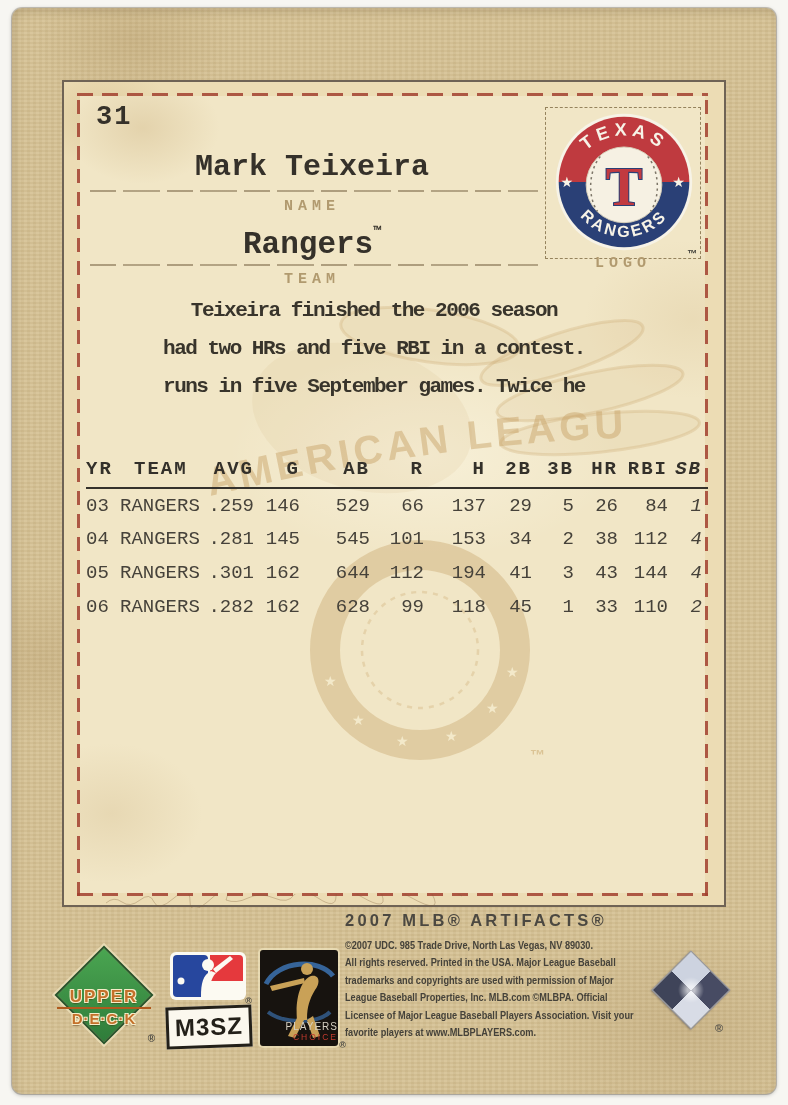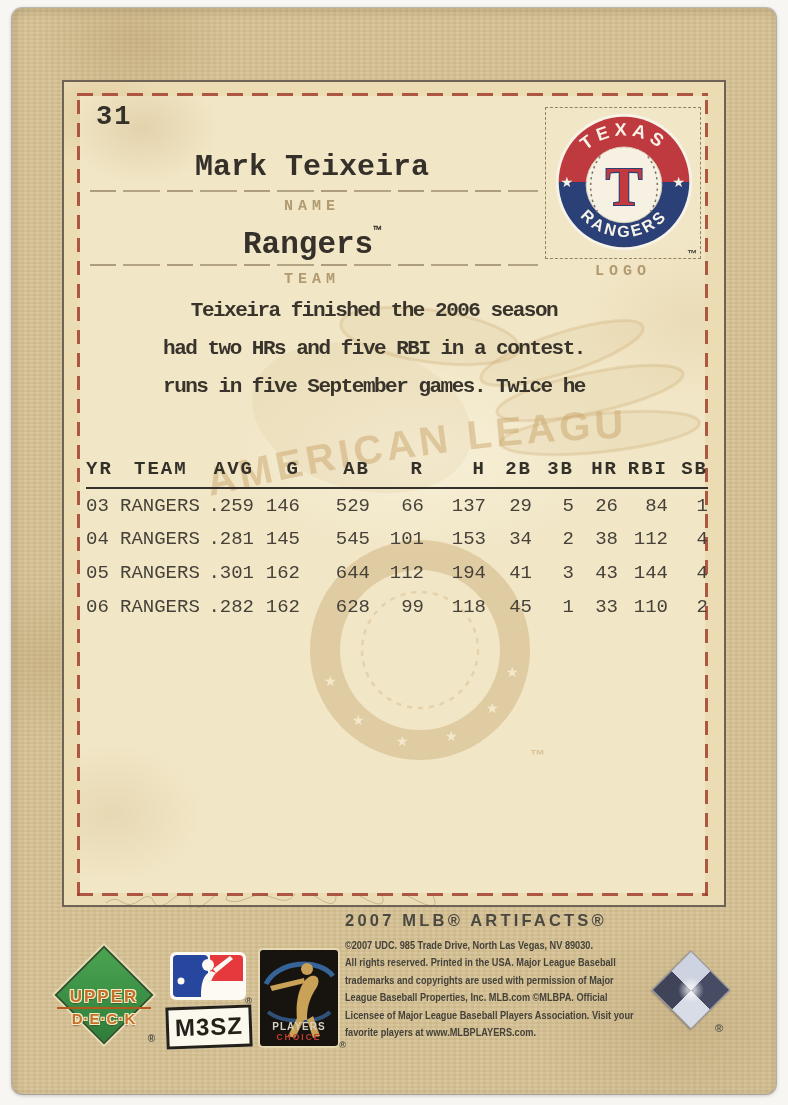--- a/index.html
+++ b/index.html
@@ -44,34 +44,34 @@
   .id-block{position:absolute;left:70px;top:142px;width:460px;text-align:center;}
   .player-name{font-size:30px;font-weight:700;letter-spacing:0;}
   .rule{position:absolute;left:78px;width:448px;height:2px;
     background:repeating-linear-gradient(90deg, rgba(118,98,66,.55) 0 26px, transparent 26px 33px, rgba(118,98,66,.5) 33px 70px, transparent 70px 77px);}
   .field-label{font-size:15px;font-weight:700;letter-spacing:5px;color:#b19a6f;}
   .team-name{font-size:31px;font-weight:700;}
   .team-name sup{font-size:13px;vertical-align:18px;letter-spacing:0;}
 
   .logo-box{position:absolute;left:533px;top:99px;width:156px;height:152px;border:1.5px dashed #95835d;}
   .logo-box .tm{position:absolute;right:3px;bottom:-1px;font-size:10px;font-weight:700;color:#41403a;}
-  .logo-label{position:absolute;left:533px;top:255px;width:156px;text-align:center;font-size:15px;font-weight:700;letter-spacing:5px;color:#b19a6f;}
+  .logo-label{position:absolute;left:533px;top:247px;width:156px;text-align:center;font-size:15px;font-weight:700;letter-spacing:5px;color:#b19a6f;}
 
   .bio{position:absolute;left:62px;top:284px;width:600px;text-align:center;
        font-size:21px;font-weight:700;letter-spacing:-1.5px;line-height:38px;color:#38342b;}
 
   table.stats{position:absolute;left:74px;top:450px;width:622px;border-collapse:collapse;
       font-family:"Liberation Mono","DejaVu Sans Mono",monospace;font-size:19px;color:#46423a;}
   table.stats th{font-weight:700;letter-spacing:2px;color:#33302a;padding:0 0 7px 0;height:28px;vertical-align:bottom;border-bottom:2.5px solid #35322c;}
   table.stats td{padding:0;height:34px;vertical-align:middle;}
   table.stats th, table.stats td{text-align:right;white-space:nowrap;}
   table.stats th:nth-child(1), table.stats th:nth-child(2){text-align:left;}
   table.stats tr.data td:nth-child(1), table.stats tr.data td:nth-child(2){text-align:left;}
   table.stats th:nth-child(2){padding-left:14px;}
-  table.stats td:last-child, table.stats th:last-child{padding-right:0;}
+  table.stats td:last-child, table.stats th:last-child{padding-right:6px;font-style:italic;}
   table.stats tr.totals td{border-top:2.5px solid #35322c;padding-top:11px;padding-bottom:2px;color:#33302a;font-weight:700;}
   table.stats tr.totals td:first-child{text-align:left;}
 
   .wm{position:absolute;left:150px;top:250px;width:560px;height:545px;pointer-events:none;}
   .scribble{position:absolute;left:92px;top:886px;width:400px;height:14px;pointer-events:none;}
 
   .set-title{position:absolute;left:333px;top:903px;font-size:16.5px;font-weight:700;letter-spacing:3.2px;color:#4b4841;}
   .legal{position:absolute;left:333px;top:929px;width:400px;transform:scaleX(.82);transform-origin:left top;
          font-size:11.2px;font-weight:700;line-height:17.4px;color:#45423a;}
 
@@ -87,21 +87,21 @@
 
   .mlb-logo{position:absolute;left:158px;top:944px;width:76px;height:48px;}
   .mlb-logo .reg{position:absolute;right:-6px;bottom:-6px;font-size:9px;}
   .m3sz{position:absolute;left:154px;top:998px;width:86px;height:42px;transform:rotate(-2deg);
       background:#fbf8ee;border:3px solid #232019;color:#232019;text-align:center;
       font-size:24px;font-weight:700;letter-spacing:1px;line-height:36px;}
 
   .pc-logo{position:absolute;left:248px;top:942px;width:78px;height:96px;background:#17130f;border-radius:3px;
       box-shadow:0 0 0 2px rgba(246,236,201,.55);}
   .pc-logo .reg{position:absolute;right:-8px;bottom:-4px;font-size:9px;}
-  .pc-text{position:absolute;left:0;bottom:4px;width:100%;text-align:center;font-weight:700;}
+  .pc-text{position:absolute;left:0;bottom:4px;width:100%;text-align:right;font-weight:400;}
   .pc-text .l1{font-size:10px;letter-spacing:1px;color:#d6d0c2;line-height:11px;}
   .pc-text .l2{font-size:8.5px;letter-spacing:2px;color:#c03a2e;line-height:10px;}
 
   .holo{position:absolute;left:651px;top:954px;width:56px;height:56px;transform:rotate(45deg);
       background:
         radial-gradient(circle at 50% 50%, rgba(255,255,255,.65) 0 10%, rgba(255,255,255,0) 34%),
         conic-gradient(#474b63 0 25%, #d8dce6 0 50%, #3f4459 0 75%, #cdd3e0 0);
       border:1px solid #8f94a3;box-shadow:0 1px 2px rgba(40,40,60,.35);}
   .holo-reg{position:absolute;left:703px;top:1014px;font-size:11px;font-weight:700;color:#56534b;}
 </style>

